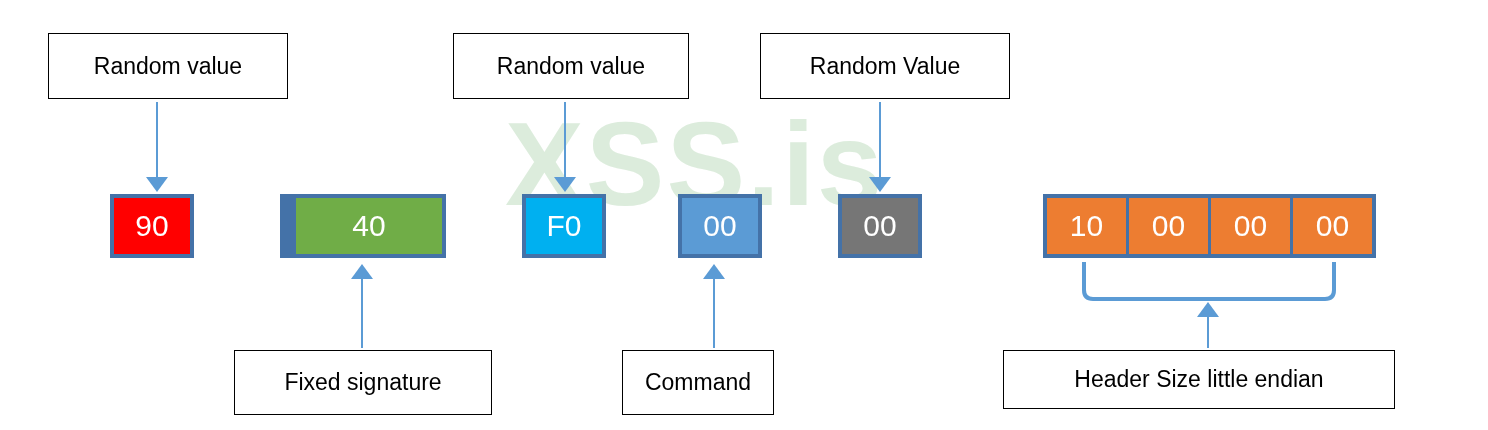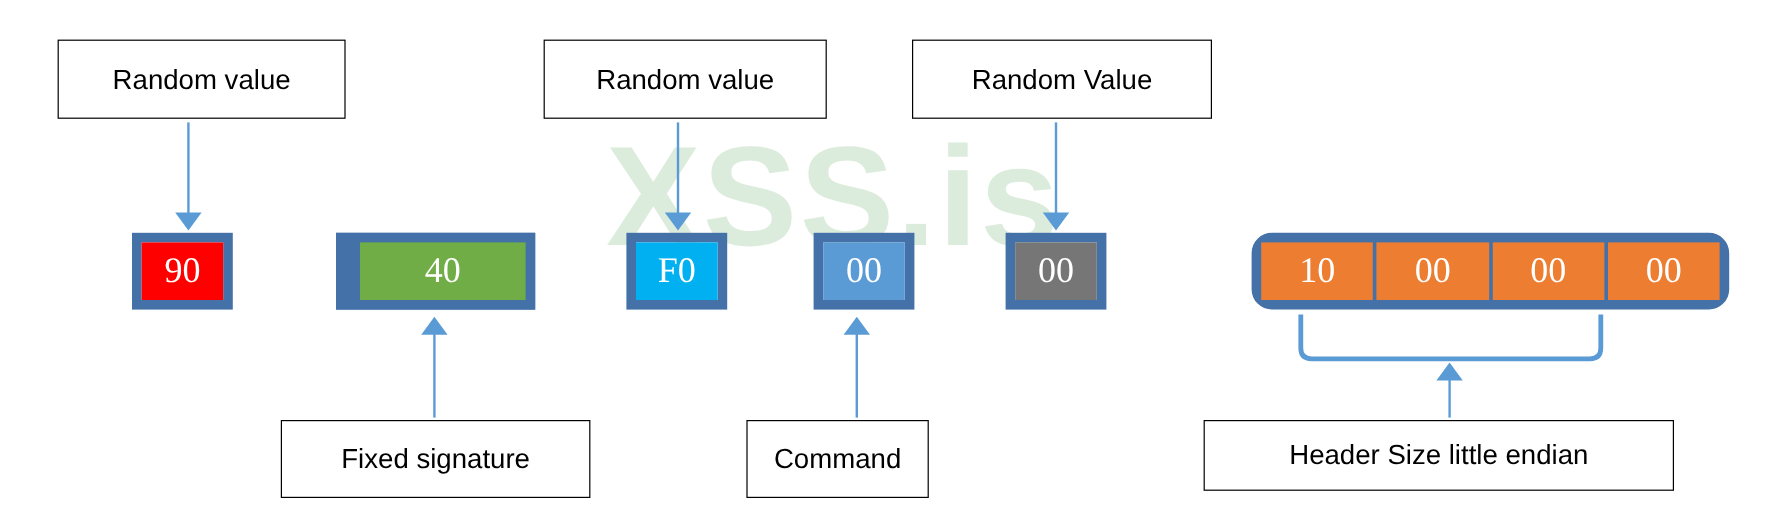--- a/index.html
+++ b/index.html
@@ -48,23 +48,22 @@
     align-items: center;
     justify-content: center;
     white-space: nowrap;
   }
 
   
   .byte-group {
     position: absolute;
     box-sizing: border-box;
     display: flex;
-    border: 8px solid #84cc16;
+    border: 4px solid #84cc16;
     background: #4472a8;
-    font-family: Liberation Serif, serif;
   }
   .byte-cell {
     box-sizing: border-box;
     display: flex;
     align-items: center;
     justify-content: center;
     color: #ffffff;
     font-size: 30px;
     height: 100%;
   }
@@ -120,21 +119,21 @@
       <div class="byte-group" style="left: 678px; top: 194px; width: 84px; height: 64px; border-color: rgb(68, 114, 168); background: rgb(68, 114, 168);">
         <div class="byte-cell" style="background: rgb(91, 155, 213); flex: 1 1 0px;">
           <span>00</span>
         </div>
       </div>
       <div class="byte-group" style="left: 838px; top: 194px; width: 84px; height: 64px; border-color: rgb(68, 114, 168); background: rgb(68, 114, 168);">
         <div class="byte-cell" style="background: rgb(118, 118, 118); flex: 1 1 0px;">
           <span>00</span>
         </div>
       </div>
-      <div class="byte-group" style="left: 1043px; top: 194px; width: 398px; height: 64px; border-color: rgb(68, 114, 168); background: rgb(68, 114, 168); border-radius: 17px;">
+      <div class="byte-group" style="left: 1043px; top: 194px; width: 333px; height: 64px; border-color: rgb(68, 114, 168); background: rgb(68, 114, 168);">
         <div class="byte-cell" style="background: rgb(237, 125, 49); flex: 1 1 0px;">
           <span>10</span>
         </div>
         <div class="byte-cell" style="background: rgb(237, 125, 49); flex: 1 1 0px;">
           <span>00</span>
         </div>
         <div class="byte-cell" style="background: rgb(237, 125, 49); flex: 1 1 0px;">
           <span>00</span>
         </div>
         <div class="byte-cell" style="background: rgb(237, 125, 49); flex: 1 1 0px;">

